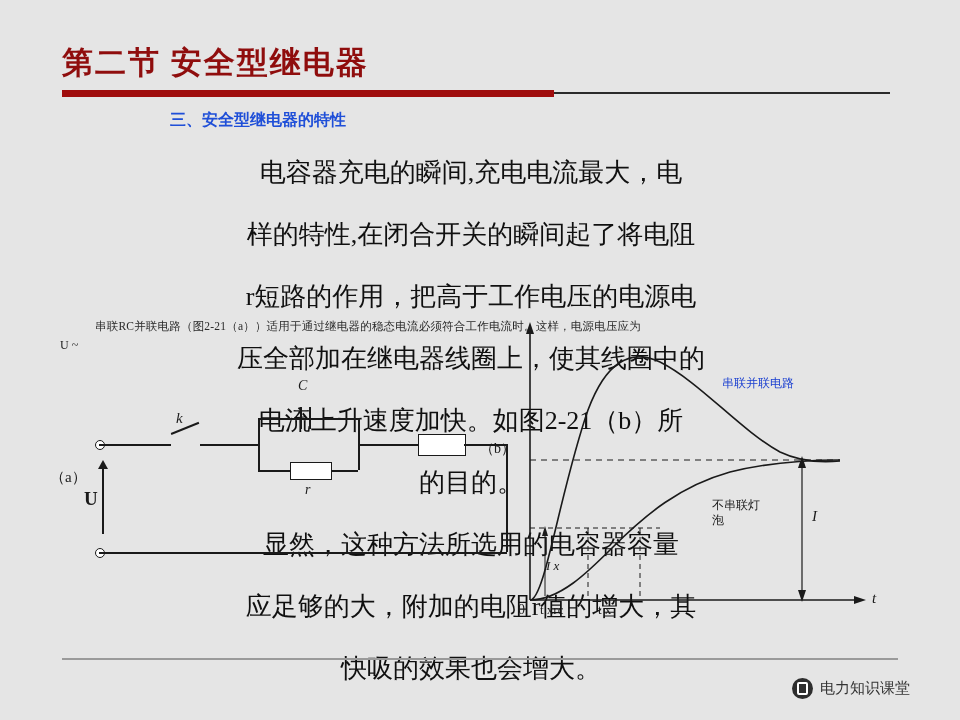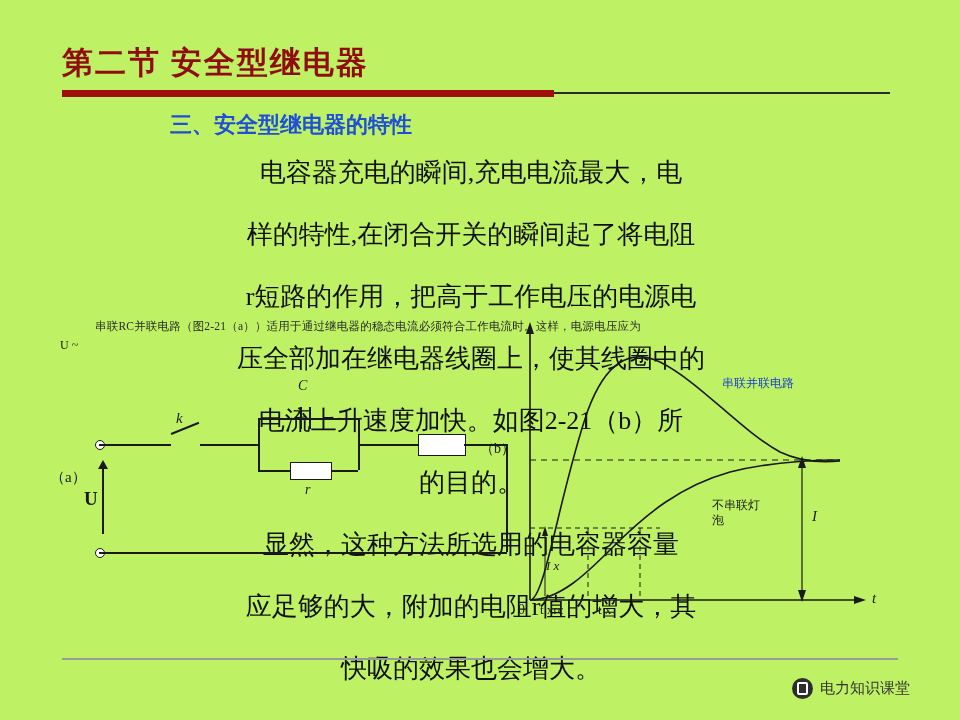--- a/index.html
+++ b/index.html
@@ -12,21 +12,21 @@
     background: #ffffff;
     font-family: "Liberation Sans", sans-serif;
     overflow: hidden;
     position: relative;
   }
   .slide {
     position: absolute;
     left: 0; top: 0;
     width: 960px;
     height: 720px;
-    background: #bef264;
+    background: #e5e5e5;
   }
 
   
   .title {
     position: absolute;
     left: 62px;
     top: 42px;
     font-size: 31px;
     font-weight: bold;
     color: #8f0d0d;
@@ -49,21 +49,21 @@
     width: 336px;
     height: 2px;
     background: #2b2b2b;
   }
 
   
   .subtitle {
     position: absolute;
     left: 170px;
     top: 110px;
-    font-size: 22px;
+    font-size: 16px;
     font-weight: bold;
     color: #1f4fd8;
     font-family: "Liberation Serif", serif;
     white-space: nowrap;
   }
 
   
   .bullet-c {
     position: absolute;
     left: 62px;

